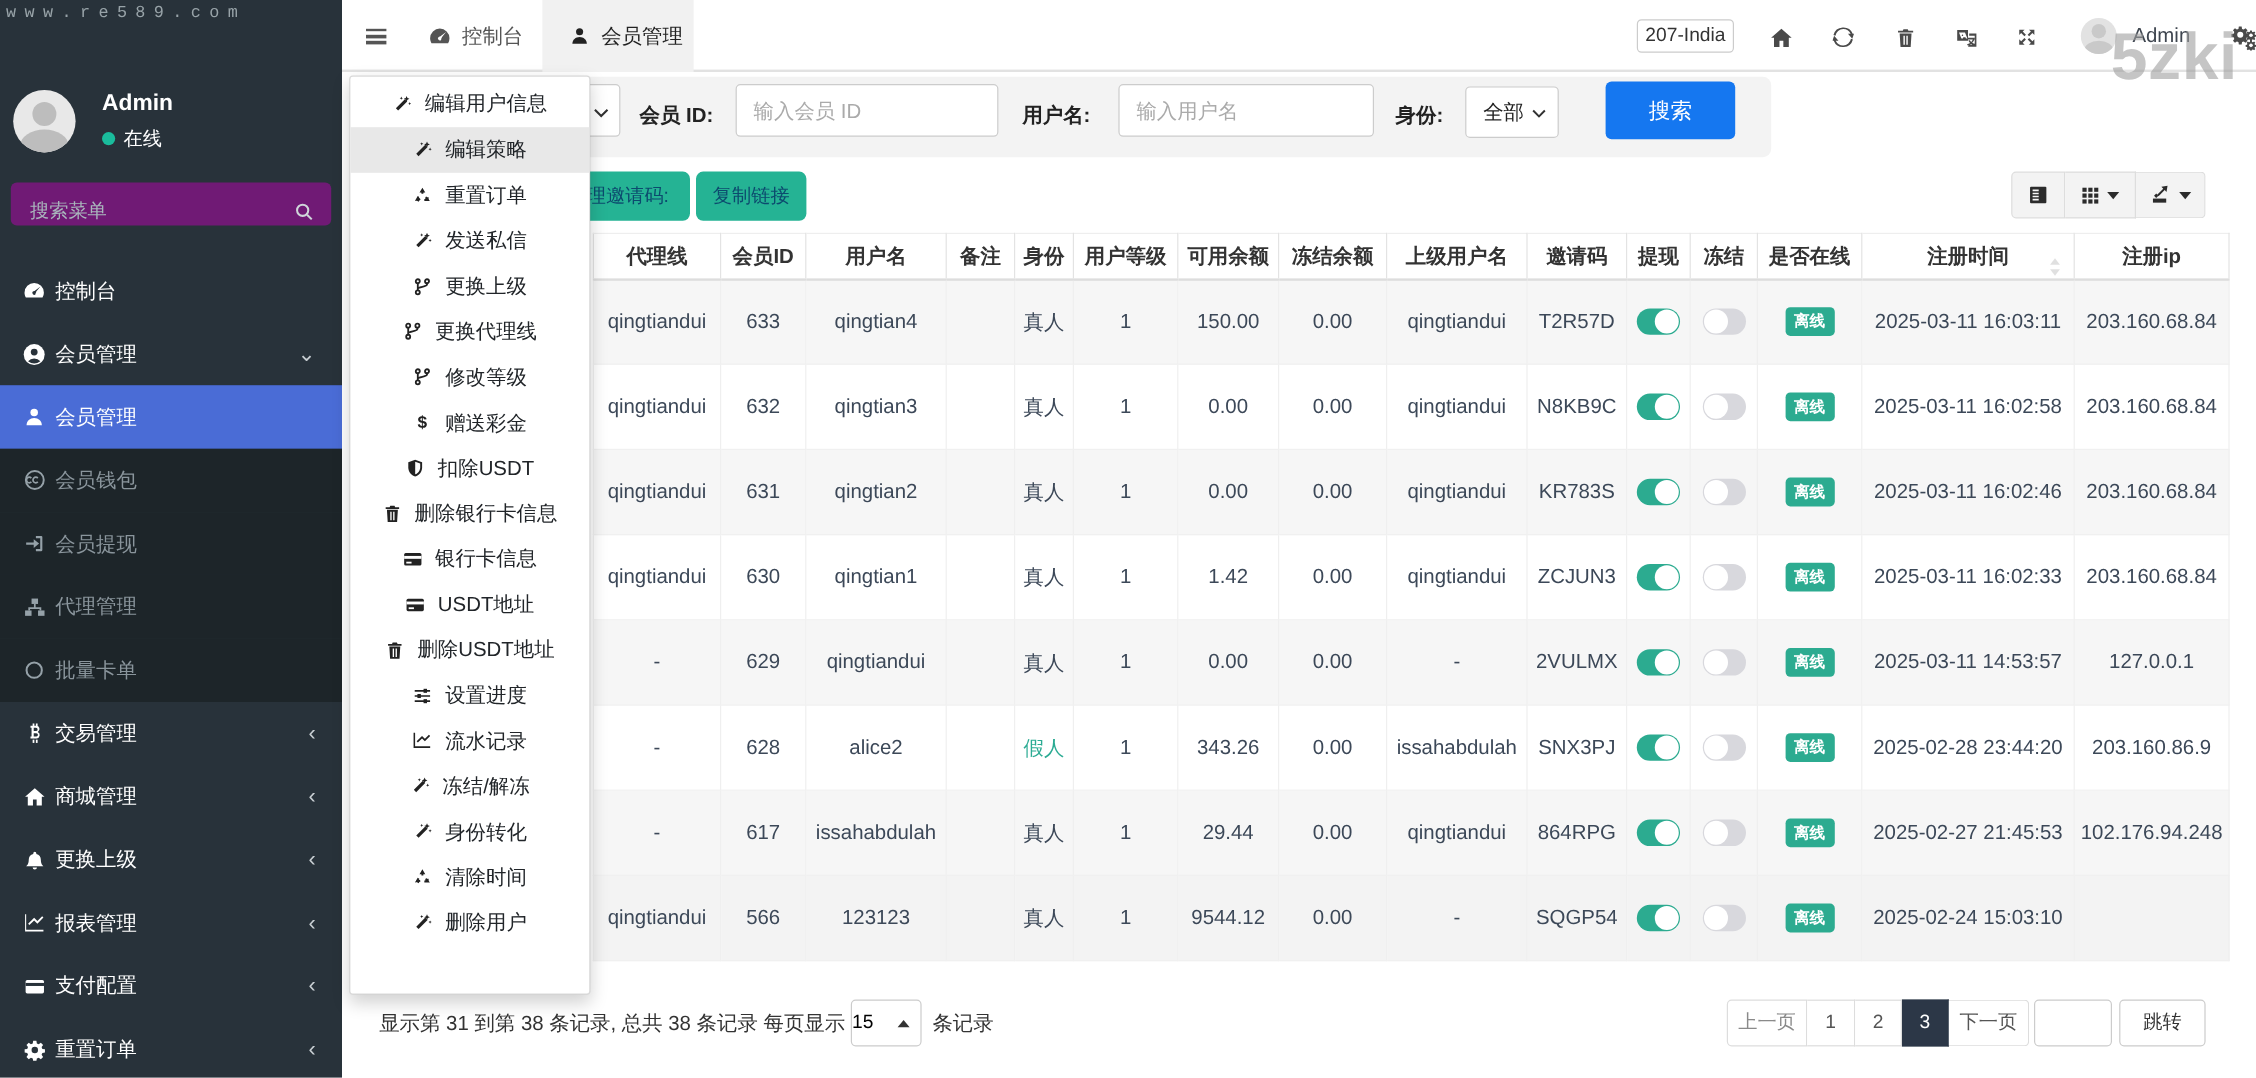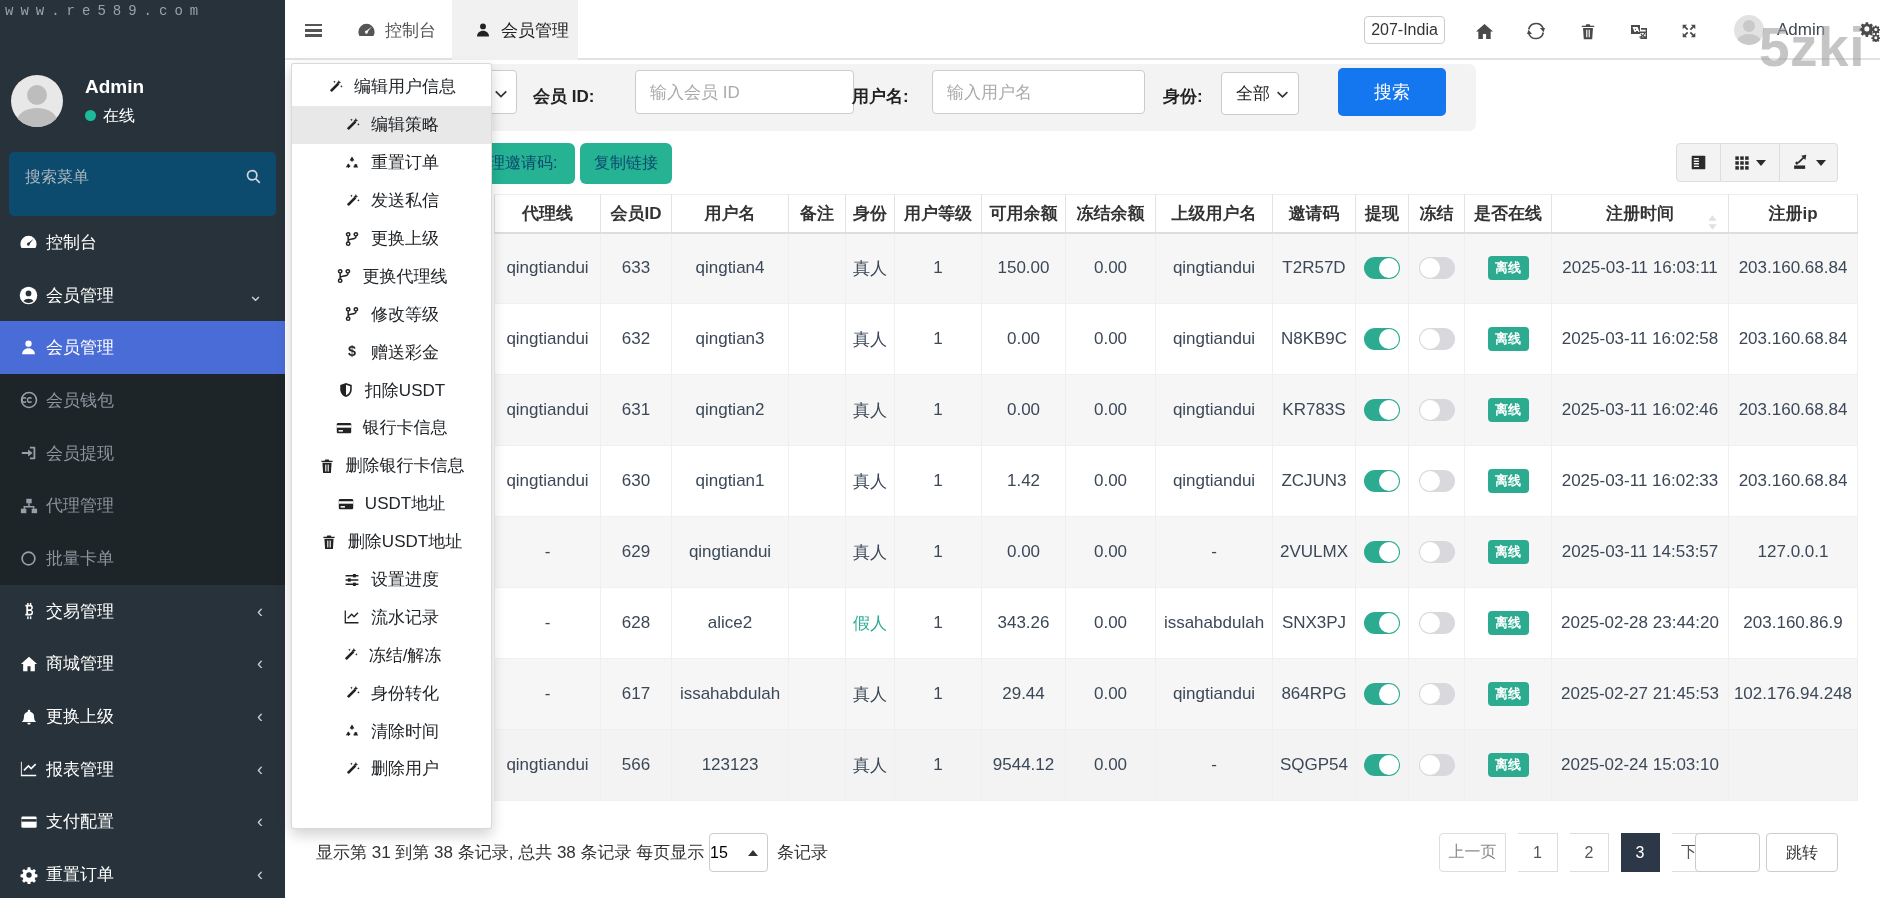--- a/index.html
+++ b/index.html
@@ -6,21 +6,21 @@
 *{box-sizing:border-box;}
 #sb{position:absolute;left:0;top:0;width:285px;height:898px;background:#28323a;z-index:20;}
 #wmurl{position:absolute;left:5px;top:3px;font-family:"Liberation Mono",monospace;font-size:14px;color:#98a3a8;letter-spacing:7px;}
 #logo{position:absolute;left:0;top:13px;width:285px;text-align:center;color:#fff;font-size:26px;font-weight:bold;letter-spacing:0px;}
 #avatar{position:absolute;left:11px;top:75px;width:52px;height:52px;border-radius:50%;background:#e8e8e8;overflow:hidden;}
 #avatar .hd{position:absolute;left:16px;top:10px;width:20px;height:20px;border-radius:50%;background:#bdbdbd;}
 #avatar .bd{position:absolute;left:6px;top:33px;width:40px;height:26px;border-radius:50%;background:#bdbdbd;}
 #uname{position:absolute;left:85px;top:76px;color:#fff;font-size:19px;font-weight:bold;}
 #ustat{position:absolute;left:85px;top:106px;color:#fff;font-size:16px;}
 #ustat .dot{display:inline-block;width:11px;height:11px;border-radius:50%;background:#1abc9c;margin-right:7px;}
-#sbsearch{position:absolute;left:9px;top:152px;width:267px;height:64px;background:#0c4a6e;border-radius:5px;color:#a9b6bc;font-size:16px;line-height:50px;padding-left:16px;}
+#sbsearch{position:absolute;left:9px;top:152px;width:267px;height:36px;background:#701a75;border-radius:5px;color:#a9b6bc;font-size:16px;line-height:50px;padding-left:16px;}
 #sbsearch svg{position:absolute;right:14px;top:16px;}
 #menu{position:absolute;left:0;top:216px;width:285px;}
 .mi{height:52.7px;display:flex;align-items:center;color:#fff;font-size:17px;position:relative;}
 .mi .ic{width:19px;margin-left:19px;margin-right:8px;display:flex;justify-content:center;align-items:center;}
 .mi .chev{position:absolute;right:22px;color:#c8ced2;font-size:18px;}
 .sub{background:#1d2529;}
 .sub .txt{color:#8a959c;}
 .mi.active{background:#4a6cd6;}
 .mi.active .txt{color:#fff;}
 #nav{position:absolute;left:285px;top:0;width:1595px;height:60px;background:#fff;border-bottom:2px solid #e2e2e2;z-index:30;}
@@ -61,21 +61,21 @@
 .tgl.on::after{content:"";position:absolute;right:1px;top:1px;width:20px;height:20px;border-radius:50%;background:#fff;}
 .tgl.off{background:#d8d8dd;}
 .tgl.off::after{content:"";position:absolute;left:1px;top:1px;width:20px;height:20px;border-radius:50%;background:#fff;}
 .badge{display:inline-block;width:41px;height:24px;background:#2cab90;border-radius:4px;color:#fff;font-size:13px;font-weight:bold;line-height:24px;text-align:center;}
 .fake{color:#2bab93;}
 #sorticon{position:absolute;right:10px;top:19px;opacity:.45;}
 #pgleft{position:absolute;left:316px;top:841px;font-size:17px;color:#333;z-index:4;}
 #pgsel{position:absolute;left:709px;top:833px;width:59px;height:39px;border:1px solid #ccc;border-radius:4px;font-size:16px;color:#000000;text-align:left;line-height:37px;z-index:4;background:#fff;}
 #pgsel .up{position:absolute;right:9px;top:16px;width:0;height:0;border-left:5px solid transparent;border-right:5px solid transparent;border-bottom:6px solid #333;}
 #pgrec{position:absolute;left:777px;top:841px;font-size:17px;color:#333;z-index:4;}
-#pager{position:absolute;left:1439px;top:833px;height:39px;display:flex;z-index:4;gap:12px;}
+#pager{position:absolute;left:1439px;top:833px;height:39px;display:flex;z-index:4;}
 .pbtn{height:39px;border:1px solid #ddd;background:#fff;color:#555;font-size:16px;display:flex;align-items:center;justify-content:center;}
 .pbtn+.pbtn{border-left:none;}
 #pginput{position:absolute;left:1695px;top:833px;width:65px;height:39px;border:1px solid #ccc;border-radius:4px;background:#fff;z-index:4;}
 #pgjump{position:absolute;left:1766px;top:833px;width:72px;height:39px;border:1px solid #ccc;border-radius:4px;background:#fff;color:#333;font-size:16px;text-align:center;line-height:37px;z-index:4;}
 #ctx{position:absolute;left:291px;top:63px;width:201px;height:766px;background:#fff;border:1px solid rgba(0,0,0,.15);border-radius:3px;box-shadow:0 6px 14px rgba(0,0,0,.18);z-index:50;padding-top:4px;}
 .ci{height:37.9px;display:flex;align-items:center;justify-content:center;font-size:17px;color:#212529;gap:11px;}
 .ci.hl{background:#e8e8e8;}
 .ci svg{flex:0 0 auto;}
 </style>
 </head>
@@ -281,21 +281,21 @@
 </div>
 <div id="wm5">5zki</div>
 
 <div id="fbar">
 <div id="fsel0">
       <span class="ch"><svg width="14" height="14" viewBox="0 0 16 16">
           <path d="M2 5l6 6 6-6" fill="none" stroke="#333" stroke-width="2"></path>
         </svg></span>
     </div>
 <div class="flabel" style="left:225px;">会员 ID:</div>
-<div class="finput" style="left:305px;width:219px;margin-left:22px;">输入会员 ID</div>
+<div class="finput" style="left:305px;width:219px;">输入会员 ID</div>
 <div class="flabel" style="left:544px;">用户名:</div>
 <div class="finput" style="left:624px;width:213px;">输入用户名</div>
 <div class="flabel" style="left:855px;">身份:</div>
 <div id="fsel1">全部<span class="ch"><svg width="13" height="13" viewBox="0 0 16 16">
           <path d="M2 5l6 6 6-6" fill="none" stroke="#333" stroke-width="2"></path>
         </svg></span></div>
 <div id="fsearch">搜索</div>
 </div>
 <div class="tealbtn" style="left:448px;width:127px;font-size:16px;justify-content:flex-start;padding-left:41px;">理邀请码:</div>
 <div class="tealbtn" style="left:580px;width:92px;font-size:16px;">复制链接</div>
@@ -588,31 +588,31 @@
     </div>
     <div class="ci">
       <svg width="16" height="16" viewBox="0 0 20 20">
         <path d="M10 1.3l7.2 2.6v5.2c0 4.6-3.1 8.7-7.2 9.7-4.1-1-7.2-5.1-7.2-9.7V3.9z" fill="#222"></path>
         <path d="M10 3.4l5.2 1.9v3.8c0 3.4-2.2 6.5-5.2 7.4z" fill="#fff"></path>
       </svg>
       <span>扣除USDT</span>
     </div>
     <div class="ci">
       <svg width="16" height="16" viewBox="0 0 20 20">
+        <path d="M7.8 1.8h4.4l.7 1.6H17v1.7H3V3.4h4.1zM4.3 6h11.4l-.8 12.8H5.1zM7.8 8v9h1.4V8zm3 0v9h1.4V8z" fill="#222"></path>
+      </svg>
+      <span>删除银行卡信息</span>
+    </div>
+    <div class="ci">
+      <svg width="16" height="16" viewBox="0 0 20 20">
         <rect x="1" y="3.6" width="18" height="13" rx="1.6" fill="#222"></rect>
         <rect x="1" y="6.6" width="18" height="3" fill="#fff"></rect>
         <rect x="3.2" y="12.6" width="5.5" height="1.9" fill="#fff"></rect>
       </svg>
       <span>银行卡信息</span>
-    </div>
-    <div class="ci">
-      <svg width="16" height="16" viewBox="0 0 20 20">
-        <path d="M7.8 1.8h4.4l.7 1.6H17v1.7H3V3.4h4.1zM4.3 6h11.4l-.8 12.8H5.1zM7.8 8v9h1.4V8zm3 0v9h1.4V8z" fill="#222"></path>
-      </svg>
-      <span>删除银行卡信息</span>
     </div>
     <div class="ci">
       <svg width="16" height="16" viewBox="0 0 20 20">
         <rect x="1" y="3.6" width="18" height="13" rx="1.6" fill="#222"></rect>
         <rect x="1" y="6.6" width="18" height="3" fill="#fff"></rect>
         <rect x="3.2" y="12.6" width="5.5" height="1.9" fill="#fff"></rect>
       </svg>
       <span>USDT地址</span>
     </div>
     <div class="ci">

